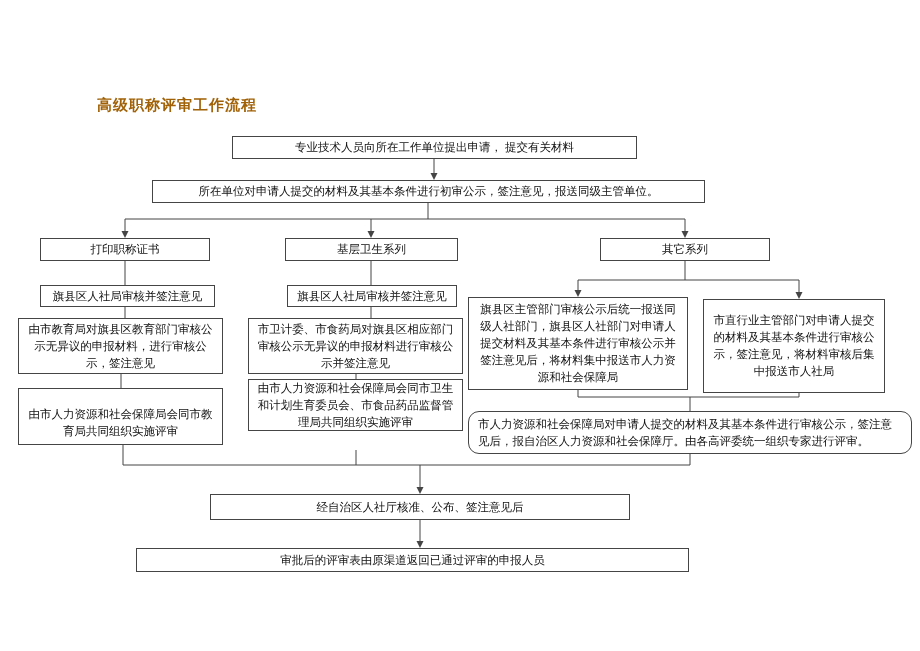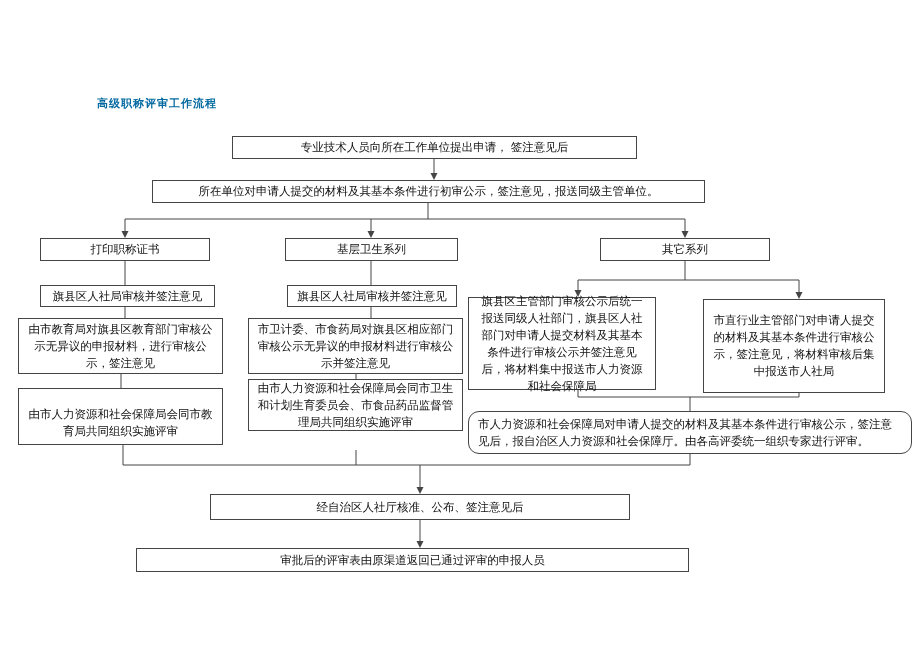--- a/index.html
+++ b/index.html
@@ -1,22 +1,22 @@
 <!DOCTYPE html>
 <html><head>
 <meta charset="utf-8">
 <style>
   html,body{margin:0;padding:0;background:#fff;}
   body{font-family:"Liberation Serif","DejaVu Serif",serif;}
   .canvas{
     position:relative;width:920px;height:651px;background:#ffffff;overflow:hidden;
   }
   .doc-title{
-    position:absolute;left:97px;top:96px;font-size:11px;font-weight:bold;
-    color:#0369a1;letter-spacing:1px;
+    position:absolute;left:97px;top:96px;font-size:15px;font-weight:bold;
+    color:#a16207;letter-spacing:1px;
   }
   .node{
     position:absolute;box-sizing:border-box;border:1px solid #454545;background:#fff;
     display:flex;align-items:center;justify-content:center;text-align:center;
     font-size:11.5px;line-height:17px;color:#111;padding:0 7px;
   }
   .node.top-align{align-items:flex-start;padding-top:17px;}
   .node.left-text{text-align:left;padding:0 9px;border-radius:11px;}
   svg.wires{position:absolute;left:0;top:0;}
 </style>
@@ -62,39 +62,39 @@
       <polygon points="121.5,231 128.5,231 125,238"></polygon>
       <polygon points="367.5,231 374.5,231 371,238"></polygon>
       <polygon points="681.5,231 688.5,231 685,238"></polygon>
       <polygon points="574.5,290 581.5,290 578,297"></polygon>
       <polygon points="795.5,292 802.5,292 799,299"></polygon>
       <polygon points="416.5,487 423.5,487 420,494"></polygon>
       <polygon points="416.5,541 423.5,541 420,548"></polygon>
     </g>
   </svg>
 
-  <div class="node" style="left:232px;top:136px;width:405px;height:23px">专业技术人员向所在工作单位提出申请， 签注意见后</div>
+  <div class="node" style="left:232px;top:136px;width:405px;height:23px">专业技术人员向所在工作单位提出申请， 提交有关材料</div>
 
   <div class="node" style="left:152px;top:180px;width:553px;height:23px">所在单位对申请人提交的材料及其基本条件进行初审公示，签注意见，报送同级主管单位。</div>
 
   <div class="node" style="left:40px;top:238px;width:170px;height:23px">打印职称证书</div>
 
   <div class="node" style="left:285px;top:238px;width:173px;height:23px">基层卫生系列</div>
 
   <div class="node" style="left:600px;top:238px;width:170px;height:23px">其它系列</div>
 
   <div class="node" style="left:40px;top:285px;width:175px;height:22px">旗县区人社局审核并签注意见</div>
 
   <div class="node" style="left:287px;top:285px;width:170px;height:22px">旗县区人社局审核并签注意见</div>
 
   <div class="node" style="left:18px;top:318px;width:205px;height:56px">由市教育局对旗县区教育部门审核公示无异议的申报材料，进行审核公示，签注意见</div>
 
   <div class="node" style="left:248px;top:318px;width:215px;height:56px">市卫计委、市食药局对旗县区相应部门审核公示无异议的申报材料进行审核公示并签注意见</div>
 
-  <div class="node" style="left:468px;top:297px;width:188px;height:93px">旗县区主管部门审核公示后统一报送同级人社部门，旗县区人社部门对申请人提交材料及其基本条件进行审核公示并签注意见后，将材料集中报送市人力资源和社会保障局</div>
+  <div class="node" style="left:468px;top:297px;width:220px;height:93px">旗县区主管部门审核公示后统一报送同级人社部门，旗县区人社部门对申请人提交材料及其基本条件进行审核公示并签注意见后，将材料集中报送市人力资源和社会保障局</div>
 
   <div class="node" style="left:703px;top:299px;width:182px;height:94px">市直行业主管部门对申请人提交的材料及其基本条件进行审核公示，签注意见，将材料审核后集中报送市人社局</div>
 
   <div class="node top-align" style="left:18px;top:388px;width:205px;height:57px">由市人力资源和社会保障局会同市教育局共同组织实施评审</div>
 
   <div class="node" style="left:248px;top:379px;width:215px;height:52px">由市人力资源和社会保障局会同市卫生和计划生育委员会、市食品药品监督管理局共同组织实施评审</div>
 
   <div class="node left-text" style="left:468px;top:411px;width:444px;height:43px">市人力资源和社会保障局对申请人提交的材料及其基本条件进行审核公示，签注意见后，报自治区人力资源和社会保障厅。由各高评委统一组织专家进行评审。</div>
 
   <div class="node" style="left:210px;top:494px;width:420px;height:26px">经自治区人社厅核准、公布、签注意见后</div>

